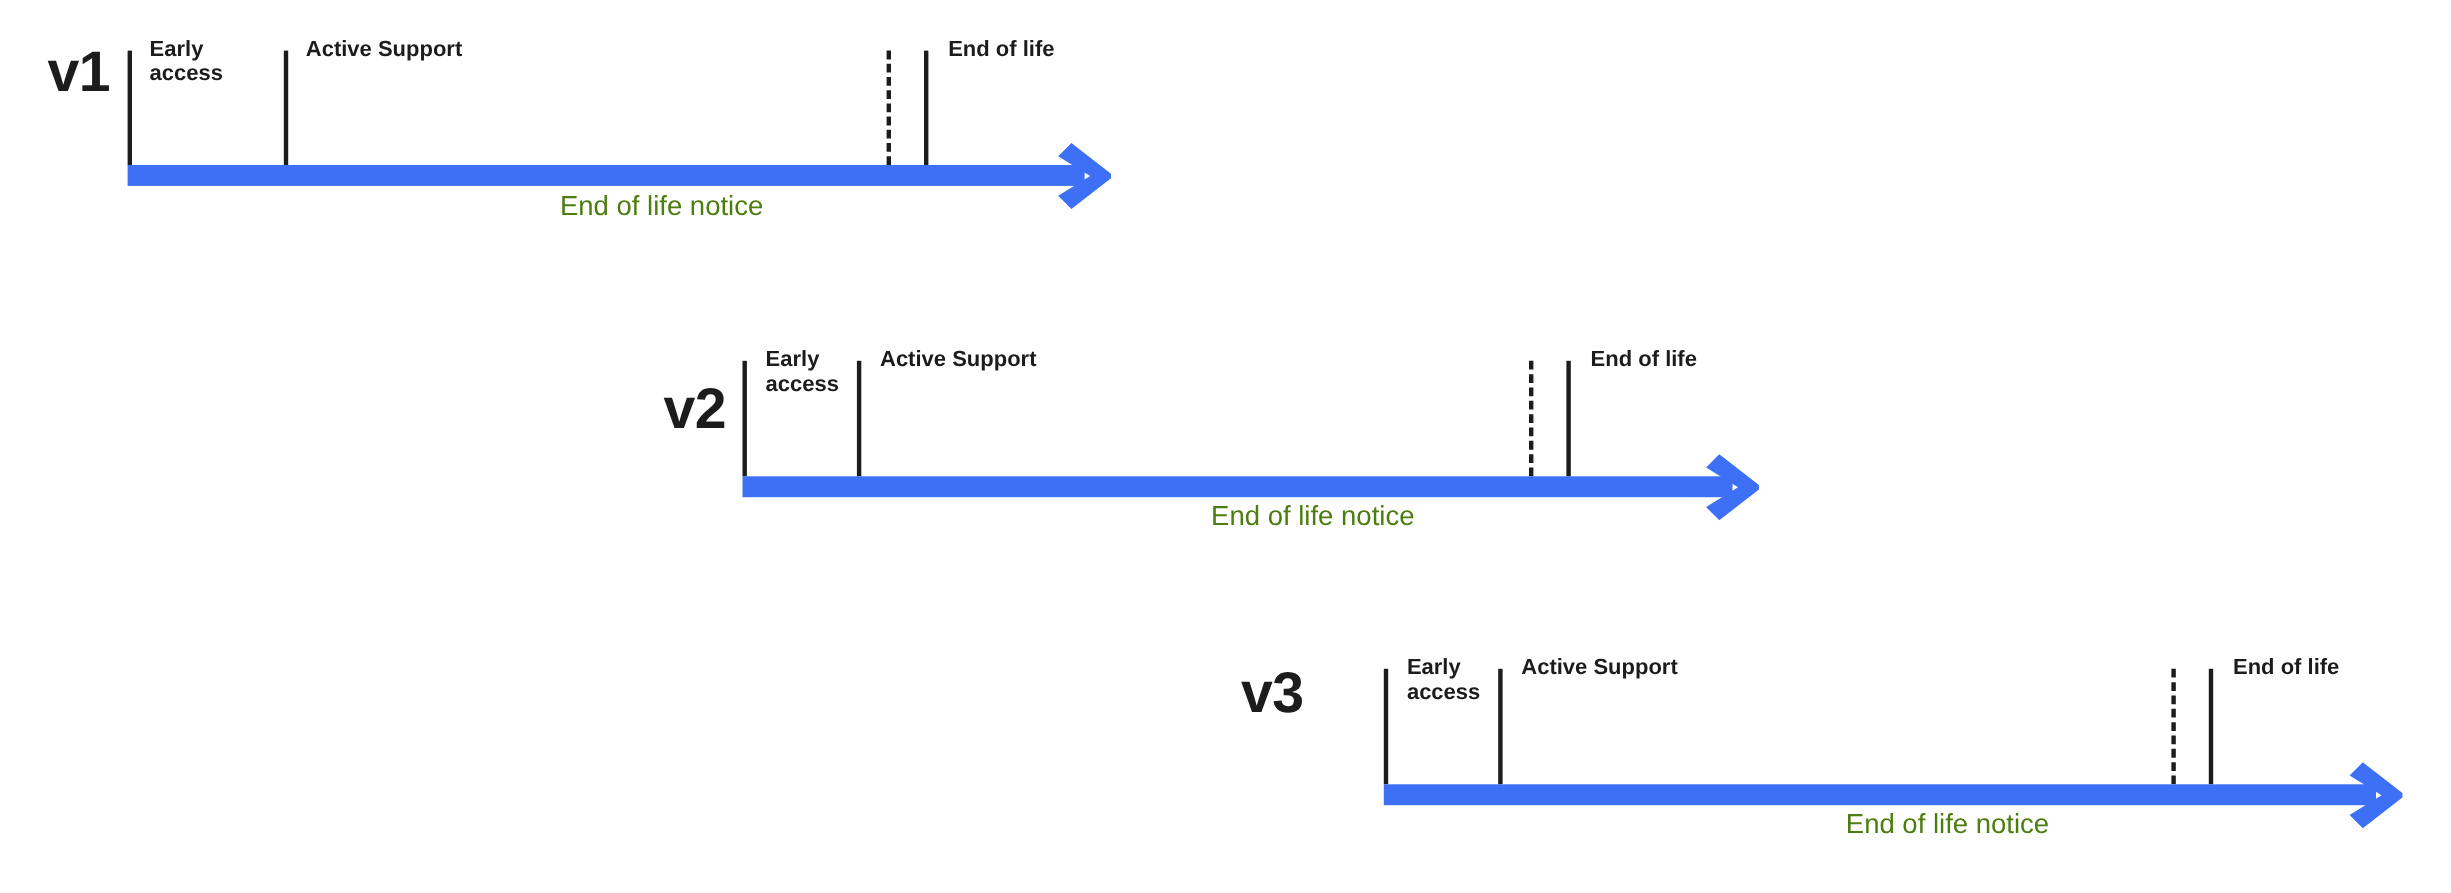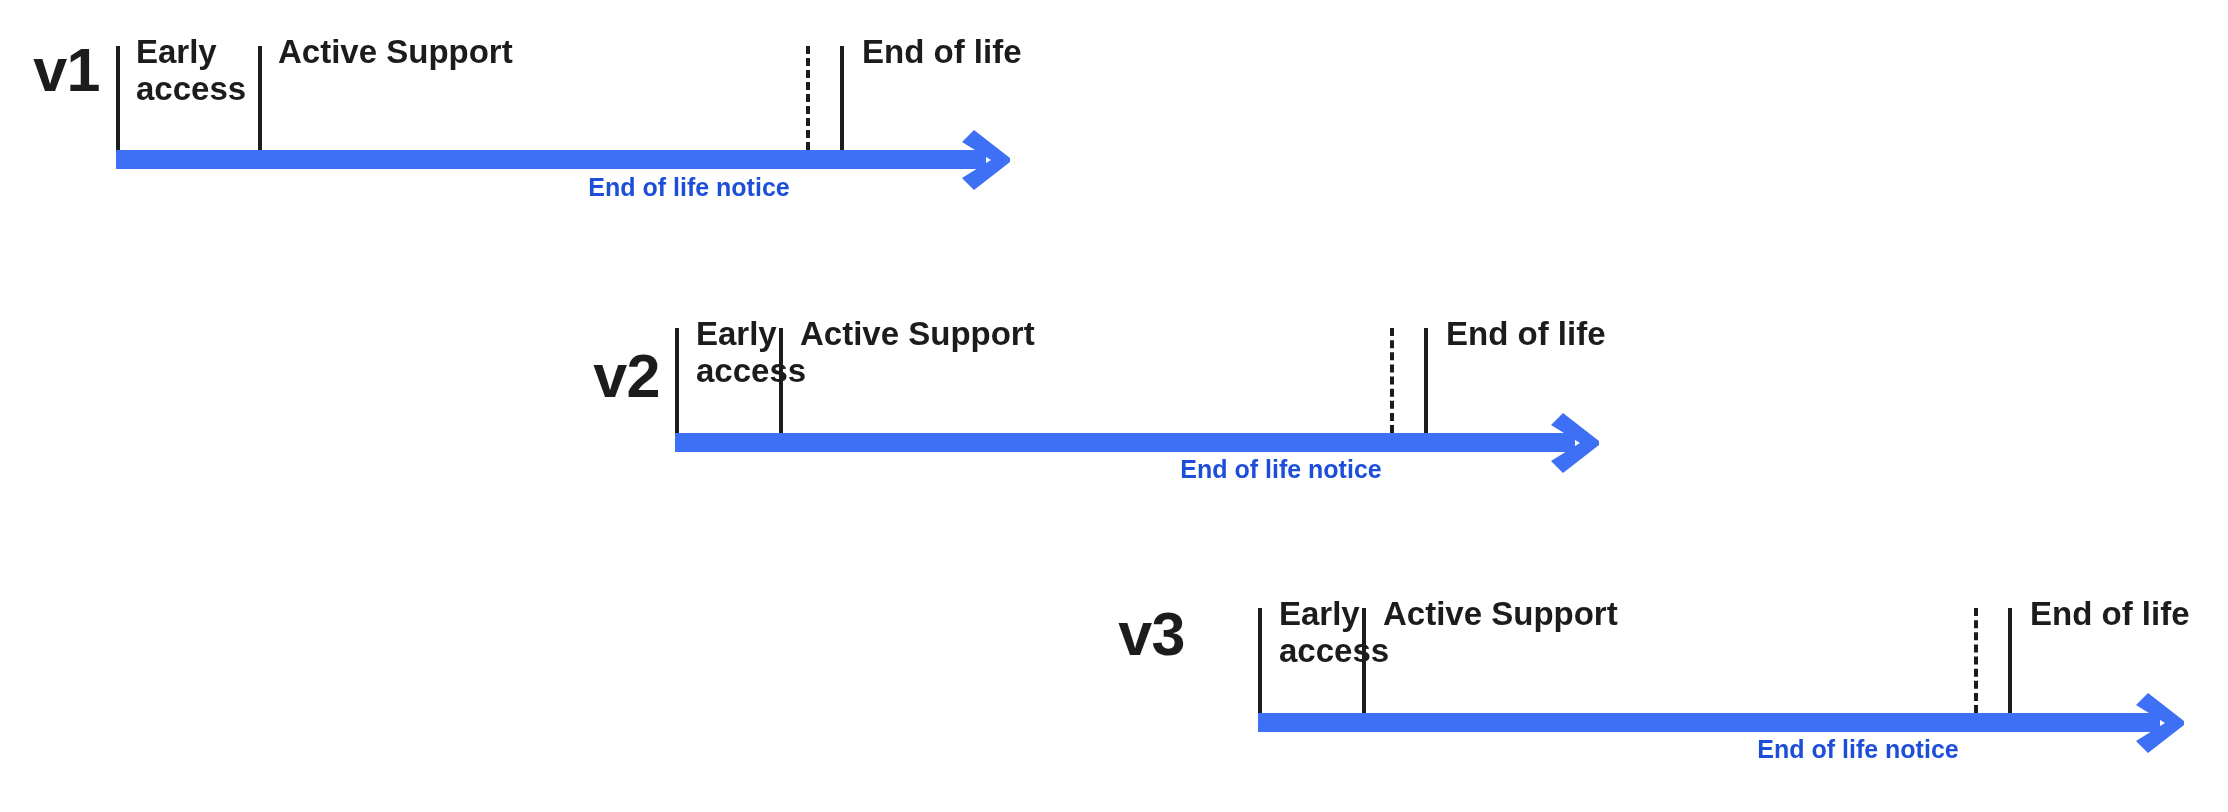--- a/index.html
+++ b/index.html
@@ -20,21 +20,21 @@
   }
   .row {
     position: absolute;
     left: 0;
     top: 0;
     width: 2228px;
   }
   
   .version-label {
     position: absolute;
-    font-size: 61px;
+    font-size: 52px;
     font-weight: 700;
     color: #1c1c1c;
     letter-spacing: -0.5px;
     line-height: 1;
     white-space: nowrap;
     text-align: right;
   }
   
   .tick {
     position: absolute;
@@ -43,21 +43,21 @@
   }
   
   .tick-dashed {
     position: absolute;
     width: 0;
     border-left: 4px dashed #1c1c1c;
   }
   
   .phase-label {
     position: absolute;
-    font-size: 33px;
+    font-size: 20px;
     font-weight: 700;
     color: #1c1c1c;
     line-height: 1.12;
     white-space: pre-line;
   }
   
   .bar {
     position: absolute;
     height: 19px;
     background: #3d70f5;
@@ -70,25 +70,24 @@
   }
   .arrow-head svg {
     display: block;
     width: 100%;
     height: 100%;
   }
   
   .notice-label {
     position: absolute;
     font-size: 25px;
-    font-weight: 700;
-    color: #1d4ed8;
+    font-weight: 400;
+    color: #4d7c0f;
     line-height: 1.1;
     white-space: nowrap;
-    text-align: center;
   }
 </style>
 </head>
 <body>
 
 <div id="canvas">
 
   <div class="row">
 
     <div class="version-label" style="left:0px; top:40px; width:100px;">v1</div>

